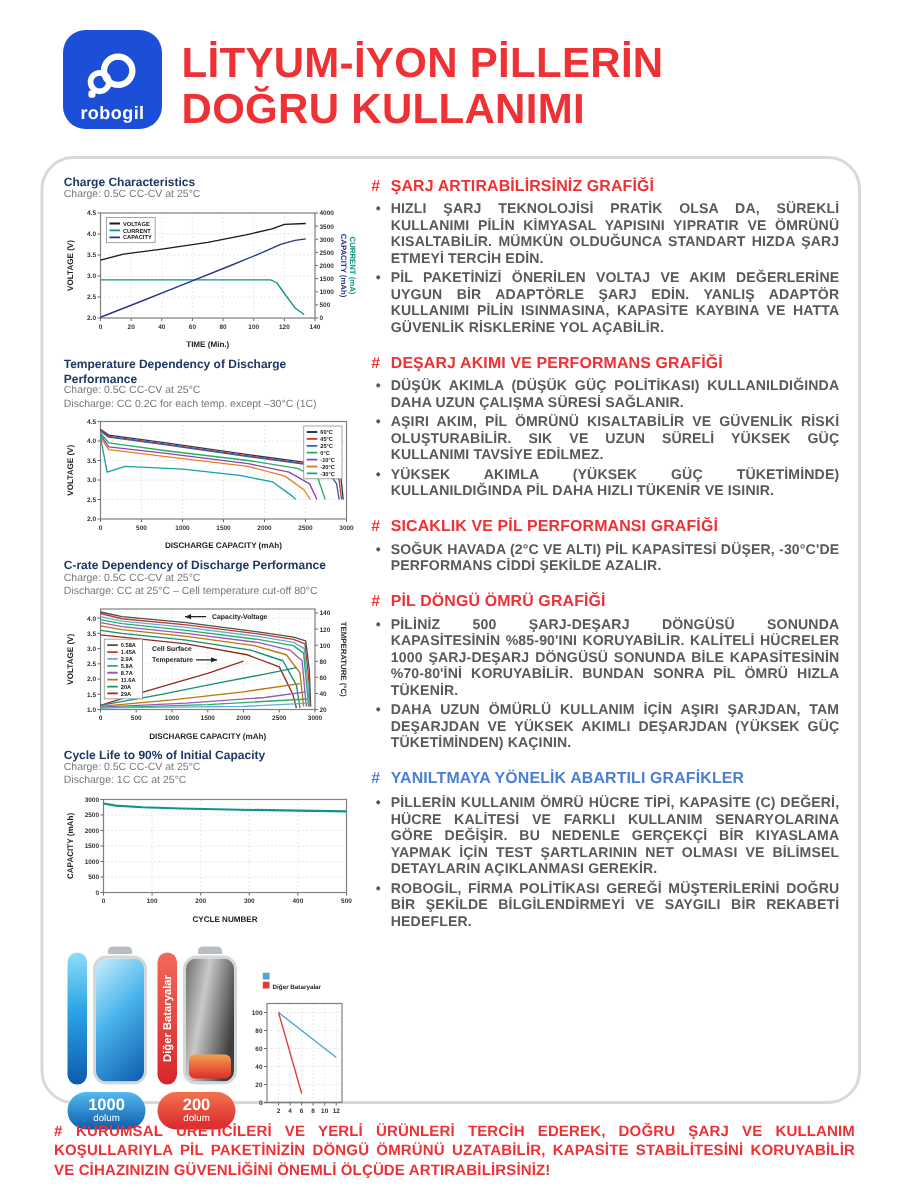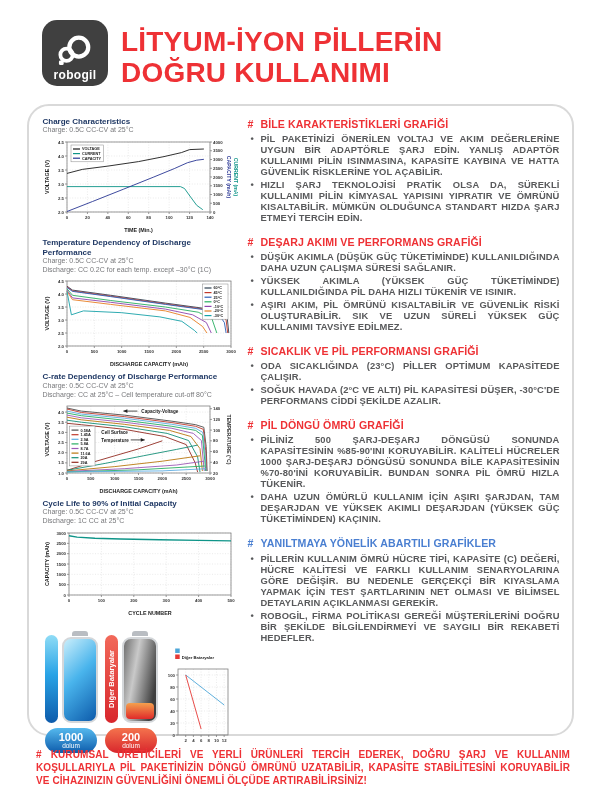--- a/index.html
+++ b/index.html
@@ -1,21 +1,21 @@
 <!DOCTYPE html>
 <html><head>
 <meta charset="utf-8">
 <style>
   * { margin:0; padding:0; box-sizing:border-box; }
   html,body { width:600px; background:#fff; font-family:"Liberation Sans", sans-serif; }
   .page { position:relative; width:600px; height:800px; background:#fff; overflow:hidden; }
 
   
   .header { display:flex; align-items:flex-start; padding:20px 0 0 42px; gap:13px; }
-  .logo { width:66px; height:66px; background:#404040; border-radius:15px;
+  .logo { width:66px; height:66px; background:#1d4ed8; border-radius:15px;
           display:flex; flex-direction:column; align-items:center; justify-content:flex-end; padding-bottom:4px; }
   .logo svg { margin-bottom:1px; }
   .logo-text { color:#fff; font-size:12px; font-weight:bold; letter-spacing:.3px; }
   .main-title { color:#ee3135; font-size:28px; font-weight:bold; line-height:1.12;
                 max-width:400px; margin-top:6px; letter-spacing:.2px; }
 
   
   .card { width:547px; margin:15px auto 0; border:2px solid #d9d9d9; border-radius:22px;
           padding:8px 8px 6px 8px; display:flex; gap:7px; height:632px; }
 
@@ -478,45 +478,44 @@
             <rect x="10.200000000000003" y="7.5" width="4.5" height="4.5" fill="#e53935"></rect>
             <text x="16.700000000000003" y="12.4" font-size="4.2" fill="#222" font-weight="bold">Diğer Bataryalar</text>
           </svg>
       </div>
     </div>
 
     <div class="right-col">
       <div class="section">
         <div class="sec-head">
           <span class="hash">#</span>
-          <span>BİLE KARAKTERİSTİKLERİ GRAFİĞİ</span>
+          <span>ŞARJ ARTIRABİLİRSİNİZ GRAFİĞİ</span>
         </div>
         <ul>
+            <li>HIZLI ŞARJ TEKNOLOJİSİ PRATİK OLSA DA, SÜREKLİ KULLANIMI PİLİN KİMYASAL YAPISINI YIPRATIR VE ÖMRÜNÜ KISALTABİLİR. MÜMKÜN OLDUĞUNCA STANDART HIZDA ŞARJ ETMEYİ TERCİH EDİN.</li>
             <li>PİL PAKETİNİZİ ÖNERİLEN VOLTAJ VE AKIM DEĞERLERİNE UYGUN BİR ADAPTÖRLE ŞARJ EDİN. YANLIŞ ADAPTÖR KULLANIMI PİLİN ISINMASINA, KAPASİTE KAYBINA VE HATTA GÜVENLİK RİSKLERİNE YOL AÇABİLİR.</li>
-            <li>HIZLI ŞARJ TEKNOLOJİSİ PRATİK OLSA DA, SÜREKLİ KULLANIMI PİLİN KİMYASAL YAPISINI YIPRATIR VE ÖMRÜNÜ KISALTABİLİR. MÜMKÜN OLDUĞUNCA STANDART HIZDA ŞARJ ETMEYİ TERCİH EDİN.</li>
           </ul>
       </div>
       <div class="section">
         <div class="sec-head">
           <span class="hash">#</span>
           <span>DEŞARJ AKIMI VE PERFORMANS GRAFİĞİ</span>
         </div>
         <ul>
-            <li>DÜŞÜK AKIMLA (DÜŞÜK GÜÇ TÜKETİMİNDE) KULLANILDIĞINDA DAHA UZUN ÇALIŞMA SÜRESİ SAĞLANIR.</li>
+            <li>DÜŞÜK AKIMLA (DÜŞÜK GÜÇ POLİTİKASI) KULLANILDIĞINDA DAHA UZUN ÇALIŞMA SÜRESİ SAĞLANIR.</li>
+            <li>AŞIRI AKIM, PİL ÖMRÜNÜ KISALTABİLİR VE GÜVENLİK RİSKİ OLUŞTURABİLİR. SIK VE UZUN SÜRELİ YÜKSEK GÜÇ KULLANIMI TAVSİYE EDİLMEZ.</li>
             <li>YÜKSEK AKIMLA (YÜKSEK GÜÇ TÜKETİMİNDE) KULLANILDIĞINDA PİL DAHA HIZLI TÜKENİR VE ISINIR.</li>
-            <li>AŞIRI AKIM, PİL ÖMRÜNÜ KISALTABİLİR VE GÜVENLİK RİSKİ OLUŞTURABİLİR. SIK VE UZUN SÜRELİ YÜKSEK GÜÇ KULLANIMI TAVSİYE EDİLMEZ.</li>
           </ul>
       </div>
       <div class="section">
         <div class="sec-head">
           <span class="hash">#</span>
           <span>SICAKLIK VE PİL PERFORMANSI GRAFİĞİ</span>
         </div>
         <ul>
-            <li>ODA SICAKLIĞINDA (23°C) PİLLER OPTİMUM KAPASİTEDE ÇALIŞIR.</li>
             <li>SOĞUK HAVADA (2°C VE ALTI) PİL KAPASİTESİ DÜŞER, -30°C'DE PERFORMANS CİDDİ ŞEKİLDE AZALIR.</li>
           </ul>
       </div>
       <div class="section">
         <div class="sec-head">
           <span class="hash">#</span>
           <span>PİL DÖNGÜ ÖMRÜ GRAFİĞİ</span>
         </div>
         <ul>
             <li>PİLİNİZ 500 ŞARJ-DEŞARJ DÖNGÜSÜ SONUNDA KAPASİTESİNİN %85-90'INI KORUYABİLİR. KALİTELİ HÜCRELER 1000 ŞARJ-DEŞARJ DÖNGÜSÜ SONUNDA BİLE KAPASİTESİNİN %70-80'İNİ KORUYABİLİR. BUNDAN SONRA PİL ÖMRÜ HIZLA TÜKENİR.</li>

